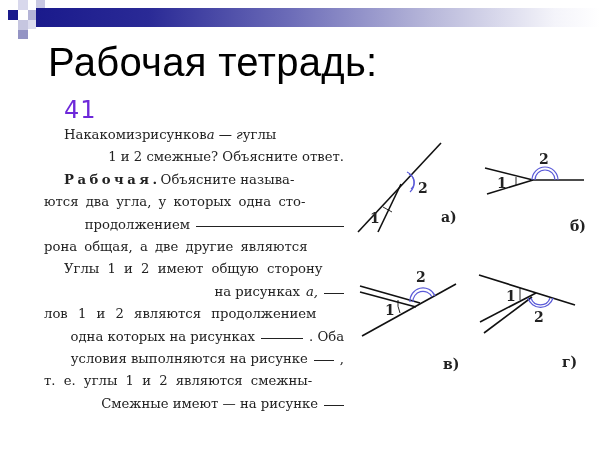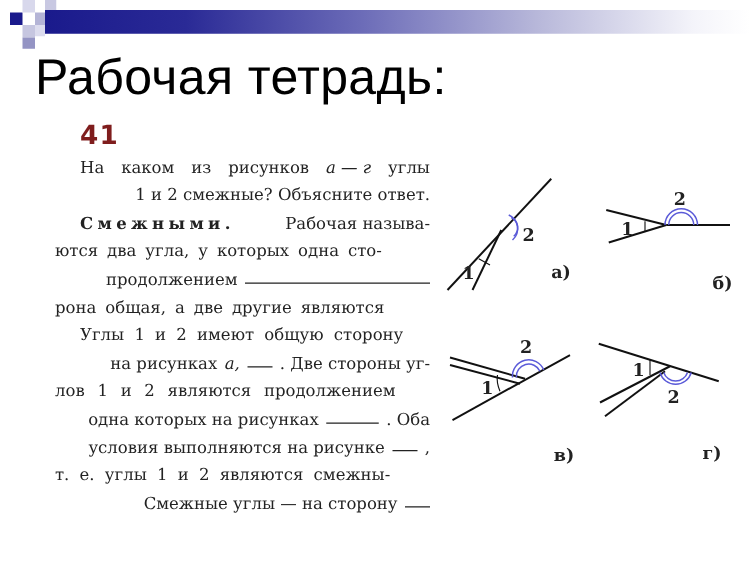--- a/index.html
+++ b/index.html
@@ -1,24 +1,24 @@
 <!DOCTYPE html>
 <html><head>
 <meta charset="utf-8">
 <style>
   html, body { margin:0; padding:0; }
   body { width:600px; height:450px; background:#ffffff; position:relative; overflow:hidden; font-family:"DejaVu Serif", serif; }
   .deco { position:absolute; }
   .sq { position:absolute; }
   .bar { position:absolute; left:36px; top:8px; width:564px; height:19px;
          background:linear-gradient(to right,#1a1a8c 0%,#2a2a96 20%,#6c6cb8 45%,#b8b8da 70%,#f4f4fa 92%,#ffffff 100%); }
-  .title { position:absolute; left:28px; top:40px; font-family:"Liberation Sans", sans-serif; font-size:40px; color:#000; letter-spacing:0.3px; }
-  .num { position:absolute; left:64px; top:96px; font-family:"DejaVu Sans", sans-serif; font-weight:bold; font-size:21px; color:#7f1d1d; letter-spacing:1px; }
+  .title { position:absolute; left:48px; top:40px; font-family:"Liberation Sans", sans-serif; font-size:40px; color:#000; letter-spacing:0.3px; }
+  .num { position:absolute; left:64px; top:96px; font-family:"DejaVu Sans", sans-serif; font-weight:normal; font-size:24px; color:#6d28d9; letter-spacing:1px; }
   .text { position:absolute; left:44px; top:124px; width:300px; font-family:"DejaVu Serif", serif; font-size:13.2px; line-height:22.4px; color:#222; }
-  .ln { white-space:nowrap; display:flex; justify-content:space-between; }
+  .ln { white-space:nowrap; display:flex; }
   .ln.left { justify-content:flex-end; gap:6px; }
   .indent { padding-left:20px; }
   .sp { letter-spacing:3.5px; font-weight:bold; }
   .blank { display:inline-block; border-bottom:1px solid #222; height:12px; vertical-align:baseline; }
   .fig { position:absolute; left:0; top:0; }
   .lbl { font-family:"DejaVu Serif", serif; font-weight:bold; font-size:14px; fill:#222; }
 </style>
 </head>
 <body>
 
@@ -43,60 +43,59 @@
     <span>каком</span>
     <span>из</span>
     <span>рисунков</span>
     <i>а — г</i>
     <span>углы</span>
   </div>
   <div class="ln left">
     <span>1 и 2 смежные? Объясните ответ.</span>
   </div>
   <div class="ln indent">
-    <span class="sp">Смежными.</span>
-    <span>Рабочая называ-</span>
+    <span class="sp">Рабочая.</span>
+    <span>Объясните называ-</span>
   </div>
   <div class="ln">
       <span style="word-spacing:3px">ются два угла, у которых одна сто-</span>
     </div>
   <div class="ln left">
     <span>продолжением</span>
     <span class="blank" style="width:148px"></span>
   </div>
   <div class="ln">
       <span style="word-spacing:3px">рона общая, а две другие являются</span>
     </div>
   <div class="ln indent">
       <span style="word-spacing:4px">Углы 1 и 2 имеют общую сторону</span>
     </div>
   <div class="ln left">
     <span>на рисунках</span>
     <i>а,</i>
     <span class="blank" style="width:20px"></span>
-    <span>. Две стороны уг-</span>
   </div>
   <div class="ln">
       <span style="word-spacing:6px">лов 1 и 2 являются продолжением</span>
     </div>
   <div class="ln left">
     <span>одна которых на рисунках</span>
     <span class="blank" style="width:42px"></span>
     <span>. Оба</span>
   </div>
   <div class="ln left">
     <span>условия выполняются на рисунке</span>
     <span class="blank" style="width:20px"></span>
     <span>,</span>
   </div>
   <div class="ln">
       <span style="word-spacing:4px">т. е. углы 1 и 2 являются смежны-</span>
     </div>
   <div class="ln left indent">
-    <span>Смежные углы — на сторону</span>
+    <span>Смежные имеют — на рисунке</span>
     <span class="blank" style="width:20px"></span>
   </div>
 </div>
 
 <svg class="fig" width="600" height="450">
 
   <g stroke="#111" stroke-width="1.6" fill="none">
     <line x1="358" y1="232" x2="441" y2="143"></line>
     <line x1="401" y1="184" x2="378" y2="232"></line>
     <line x1="383" y1="207" x2="392" y2="212" stroke-width="0.9"></line>

